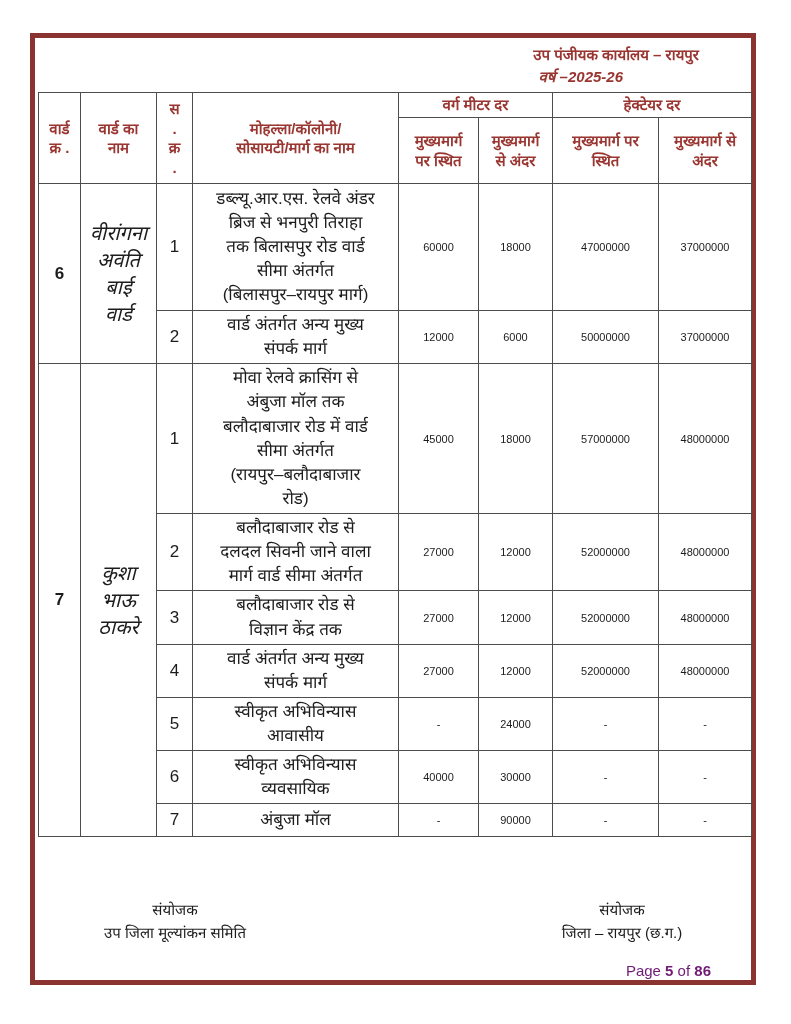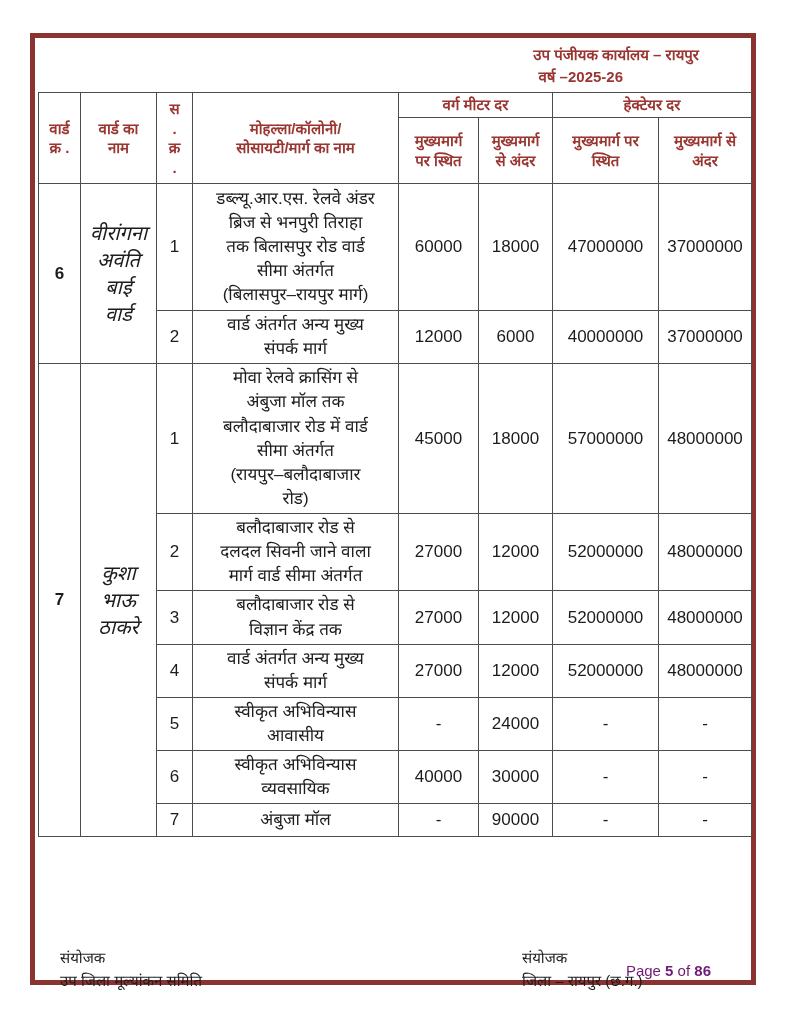--- a/index.html
+++ b/index.html
@@ -11,40 +11,40 @@
     position:absolute;left:30px;top:33px;width:716px;height:942px;
     border:5px solid #8a3331;box-sizing:content-box;
   }
   .frame-inner{position:relative;width:716px;height:942px;}
   .head-office{
     position:absolute;top:6px;right:52px;
     font-size:15px;font-weight:bold;color:#9a3631;white-space:nowrap;
   }
   .head-year{
     position:absolute;top:28px;right:128px;
-    font-size:15px;font-weight:bold;color:#9a3631;white-space:nowrap;
+    font-size:15px;font-weight:bold;color:#9a3631;white-space:nowrap;font-style:italic;
   }
   table.rate{
     position:absolute;left:3px;top:54px;width:713px;
     border-collapse:collapse;table-layout:fixed;
   }
   table.rate th,table.rate td{
     border:1px solid #4d4d4d;padding:2px 3px;text-align:center;vertical-align:middle;
     box-sizing:border-box;
   }
   table.rate th{
     color:#9a3631;font-weight:bold;font-size:15px;line-height:1.3;white-space:pre-line;
   }
   th.serial-h{line-height:1.05;font-size:15px;}
   td.ward-no{font-weight:bold;font-size:17px;}
   td.ward-name{font-size:20px;line-height:1.35;white-space:pre-line;font-style:italic;}
   td.sn{font-size:17px;}
   td.loc{font-size:17px;line-height:1.42;white-space:pre-line;margin-left:48px;}
-  td.val{font-size:17px;}
-  .sig{position:absolute;text-align:left;font-size:15px;line-height:1.55;margin-top:48px;}
+  td.val{font-size:11px;}
+  .sig{position:absolute;text-align:center;font-size:15px;line-height:1.55;}
   .sig-left{left:25px;top:860px;width:230px;}
   .sig-right{left:487px;top:860px;width:200px;}
   .sig div{white-space:nowrap;}
   .page-info{
     position:absolute;right:40px;top:924px;font-size:15px;white-space:nowrap;color:#701a75;
   }
   .page-info b{font-weight:bold;}
 </style>
 </head>
 <body>
@@ -111,21 +111,21 @@
             <td class="val">18000</td>
             <td class="val">47000000</td>
             <td class="val">37000000</td>
           </tr>
           <tr>
             <td class="sn" style="height:43px">2</td>
             <td class="loc">वार्ड अंतर्गत अन्य मुख्य
 संपर्क मार्ग</td>
             <td class="val">12000</td>
             <td class="val">6000</td>
-            <td class="val">40000000</td>
+            <td class="val">50000000</td>
             <td class="val">37000000</td>
           </tr>
 
           <tr>
             <td rowspan="7" class="ward-no">7</td>
             <td rowspan="7" class="ward-name">कुशा
 भाऊ
 ठाकरे</td>
             <td class="sn" style="height:145px">1</td>
             <td class="loc">मोवा रेलवे क्रासिंग से

